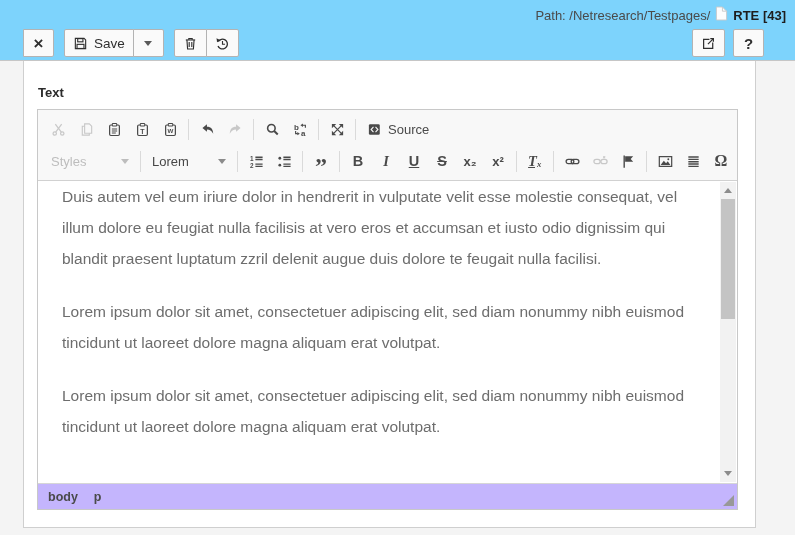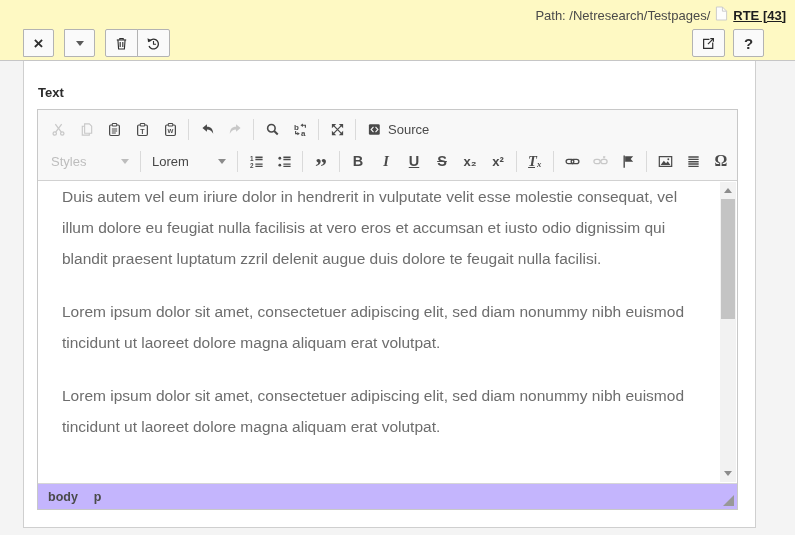--- a/index.html
+++ b/index.html
@@ -5,24 +5,24 @@
   * { box-sizing: border-box; margin: 0; padding: 0; }
   html,body { width:795px; height:535px; }
   body {
     position:relative; overflow:hidden;
     background:#f4f4f4;
     font-family:"Liberation Sans","DejaVu Sans",sans-serif;
     color:#333;
   }
   
   .docheader { position:absolute; top:0; left:0; width:795px; height:61px;
-    background:#fef9c3; border-bottom:1px solid #c6c6c6; }
+    background:#7dd3fc; border-bottom:1px solid #c6c6c6; }
   .path-line { position:absolute; top:6px; right:9px; display:flex; align-items:center;
     gap:5px; font-size:13px; color:#4a4a4a; white-space:nowrap; }
-  .record-title { font-weight:bold; color:#1e1e1e;text-decoration:underline; }
+  .record-title { font-weight:bold; color:#1e1e1e; }
   .dh-left  { position:absolute; top:29px; left:23px; display:flex; gap:10px; }
   .dh-right { position:absolute; top:29px; right:31px; display:flex; gap:8px; }
   .btn-group { display:flex; }
   .btn { height:28px; min-width:31px; padding:0 8px; background:#fafafa;
     border:1px solid #b3b3b3; border-radius:2px; display:flex; align-items:center;
     justify-content:center; gap:6px; font-size:13.5px; color:#2f2f2f; cursor:pointer; }
   .btn-group .btn { border-radius:0; margin-left:-1px; }
   .btn-group .btn:first-child { border-radius:2px 0 0 2px; margin-left:0; }
   .btn-group .btn:last-child  { border-radius:0 2px 2px 0; }
   .btn svg { display:block; }
@@ -103,20 +103,30 @@
   </div>
 
   <div class="dh-left">
     <div class="btn-group">
       <div class="btn">
         <span class="x-glyph">×</span>
       </div>
     </div>
     <div class="btn-group">
       <div class="btn">
+        <span>
+          <svg width="15" height="15" viewBox="0 0 16 16" fill="none" stroke="currentColor" stroke-width="1.2">
+              <path d="M2.5 2.5 h9.3 l1.7 1.7 v9.3 h-11 z"></path>
+              <rect x="5" y="2.8" width="5.6" height="3.4"></rect>
+              <rect x="4.3" y="8.9" width="7.4" height="4.4"></rect>
+            </svg>
+        </span>
+        <span>Save</span>
+      </div>
+      <div class="btn">
         <span class="caret"></span>
       </div>
     </div>
     <div class="btn-group">
       <div class="btn">
         <span>
           <svg width="15" height="15" viewBox="0 0 16 16" fill="none" stroke="currentColor" stroke-width="1.2">
               <path d="M3 4.2h10"></path>
               <path d="M6.2 4V2.6h3.6V4"></path>
               <path d="M4.2 4.2 L4.9 13.8 h6.2 L11.8 4.2"></path>

